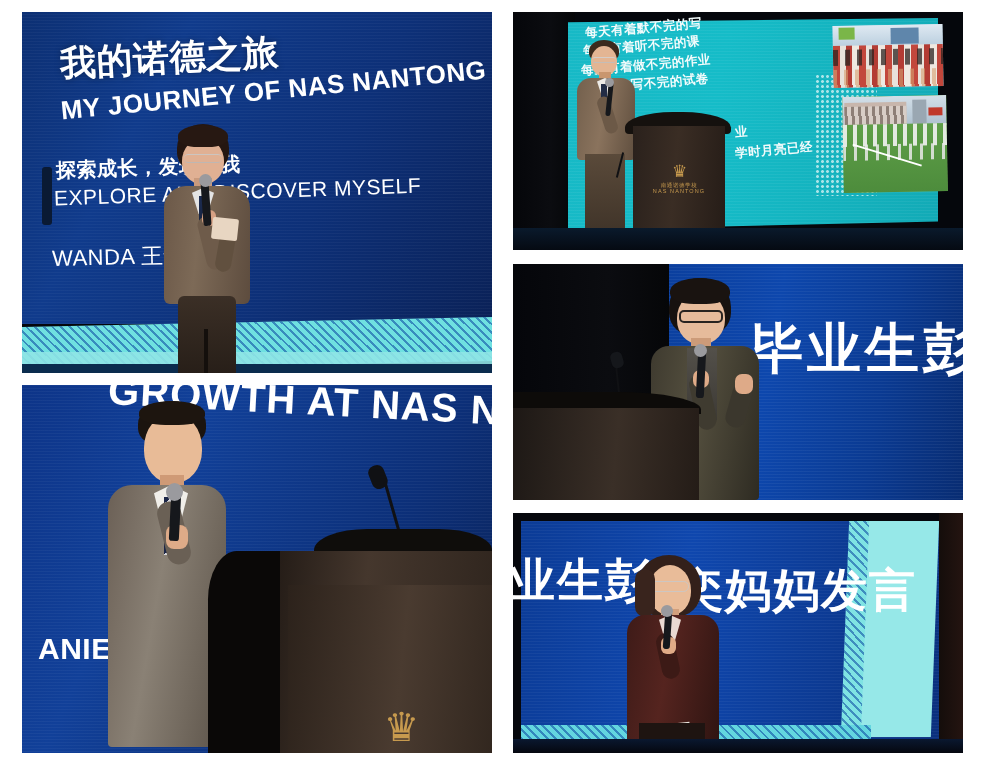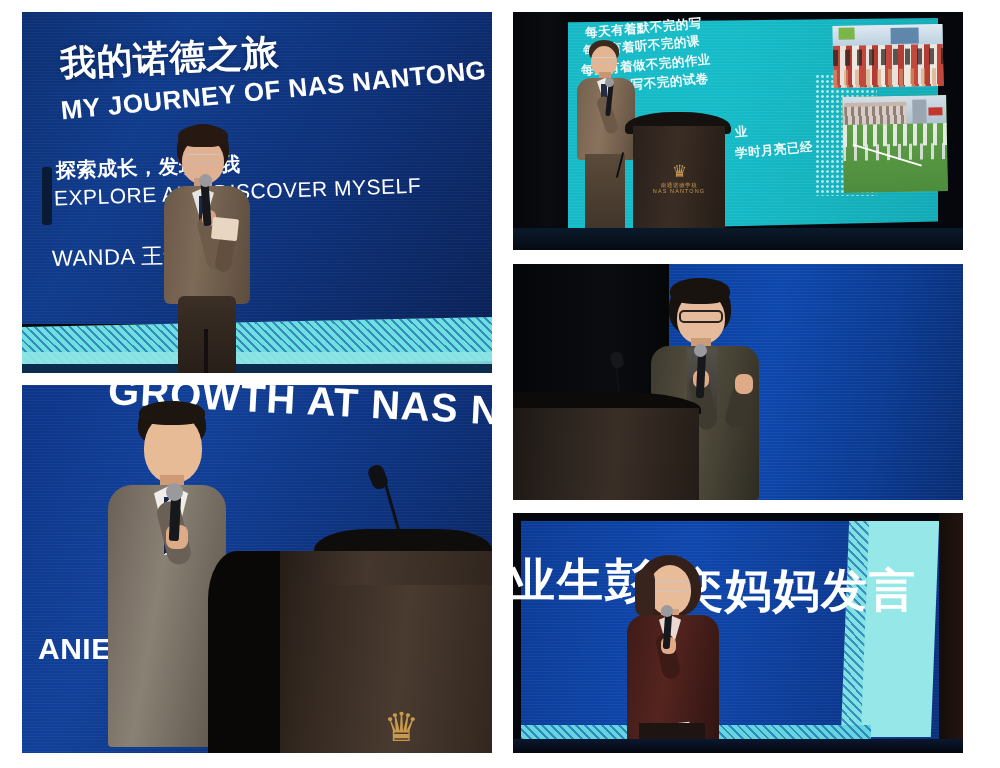--- a/index.html
+++ b/index.html
@@ -224,20 +224,21 @@
     <div class="goose-neck" style="left:106px; top:140px; width:2px; height:26px; transform:rotate(14deg);"></div>
 
     <div style="position:absolute; left:0; top:216px; width:450px; height:22px; background:linear-gradient(#0a1a2c,#050a12);"></div>
   </div>
 
   <div class="photo" id="photo3">
     <div class="stage"></div>
     <div class="curtain" style="left:0; top:0; width:158px; height:236px;"></div>
     <div class="screen scr-blue2" style="left:156px; top:0; width:294px; height:236px;"></div>
 
+    <div class="slide-text cn" style="left:236px; top:58px; font-size:54px; letter-spacing:4px; line-height:1;">毕业生彭</div>
 
     <div class="person" style="left:132px; top:14px; width:134px; height:222px;">
       <div class="hair" style="left:24px; top:0; width:62px; height:58px; background:#17120f;"></div>
       <div class="head" style="left:32px; top:14px; width:48px; height:52px; background:#e6bb9b;"></div>
       <div class="hair" style="left:25px; top:0; width:60px; height:26px; background:#191310;"></div>
       <div style="position:absolute; left:34px; top:32px; width:44px; height:13px;
                   border:2px solid #131313; border-radius:5px; opacity:.9;"></div>
       <div style="position:absolute; left:46px; top:60px; width:20px; height:14px; background:#cc9b79;"></div>
 
       <div class="torso" style="left:6px; top:68px; width:108px; height:154px;

